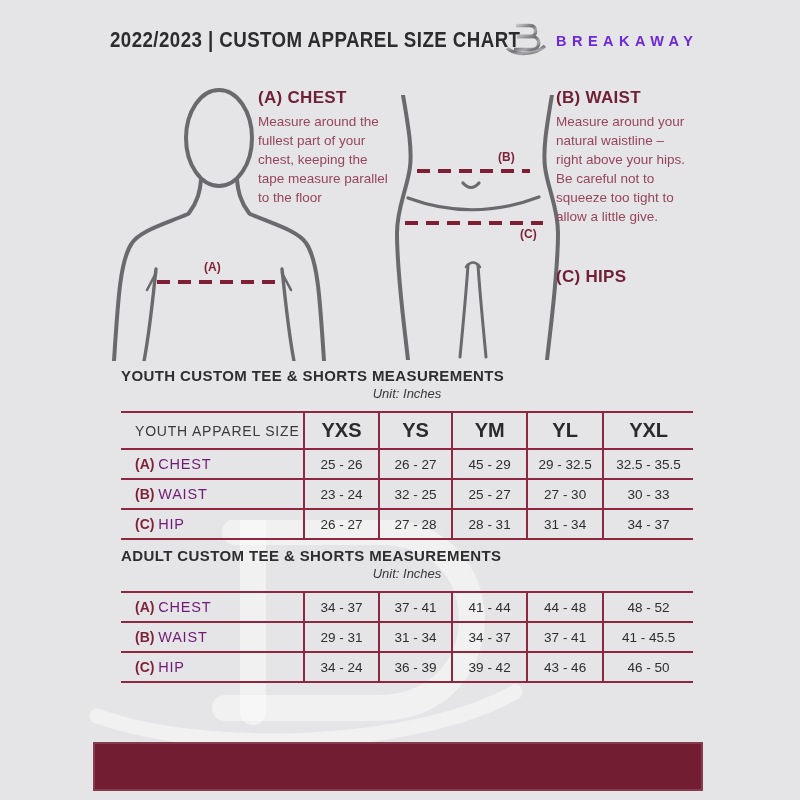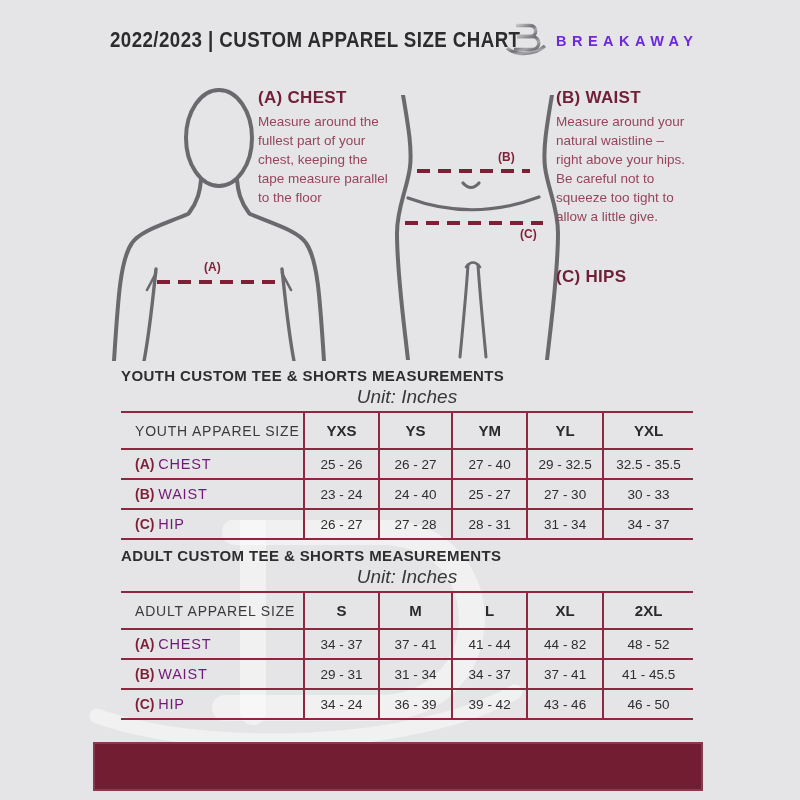--- a/index.html
+++ b/index.html
@@ -29,35 +29,35 @@
   }
   .marker { font-size:12px; font-weight:bold; color:#7e1f35; }
 
   
   .sec-title {
     left:121px; width:572px; text-align:left;
     font-size:15px; font-weight:bold; color:#2e2e30; letter-spacing:0.4px;
   }
   .sec-unit {
     left:121px; width:572px; text-align:center;
-    font-size:19px; font-style:italic; color:#38383a;
+    font-size:13px; font-style:italic; color:#38383a;
   }
 
   
   table.size-table {
     position:absolute; left:121px; width:572px;
     border-collapse:collapse; table-layout:fixed;
     border-top:2px solid #8e2740; border-bottom:2px solid #8e2740;
   }
   .size-table tr { border-bottom:2px solid #8e2740; }
   .size-table th, .size-table td { padding:0; }
   .size-table th:not(.corner), .size-table td:not(.rowlabel) {
     border-left:2px solid #8e2740; text-align:center;
   }
-  .size-table th { height:35px; font-size:15px; font-weight:bold; color:#2a2a2c; }
+  .size-table th { height:35px; font-size:20px; font-weight:bold; color:#2a2a2c; }
   .size-table td { height:28px; font-size:13.5px; color:#2e2e30; }
   .size-table .corner {
     text-align:left; padding-left:14px; font-weight:normal;
     font-size:14px; letter-spacing:0.8px; color:#3a3a3c;
   }
   .size-table .rowlabel { text-align:left; padding-left:14px; }
   .size-table .rowlabel .rl-marker { font-size:14px; font-weight:bold; color:#7e1f35; }
   .size-table .rowlabel .rl-name { font-size:14.5px; letter-spacing:0.8px; color:#701a75; }
 
   
@@ -166,31 +166,31 @@
       <th>YL</th>
       <th>YXL</th>
     </tr>
     <tr>
       <td class="rowlabel">
         <span class="rl-marker">(A)</span>
         <span class="rl-name">CHEST</span>
       </td>
       <td>25 - 26</td>
       <td>26 - 27</td>
-      <td>27 - 40</td>
+      <td>45 - 29</td>
       <td>29 - 32.5</td>
       <td>32.5 - 35.5</td>
     </tr>
     <tr>
       <td class="rowlabel">
         <span class="rl-marker">(B)</span>
         <span class="rl-name">WAIST</span>
       </td>
       <td>23 - 24</td>
-      <td>24 - 40</td>
+      <td>32 - 25</td>
       <td>25 - 27</td>
       <td>27 - 30</td>
       <td>30 - 33</td>
     </tr>
     <tr>
       <td class="rowlabel">
         <span class="rl-marker">(C)</span>
         <span class="rl-name">HIP</span>
       </td>
       <td>26 - 27</td>
@@ -208,37 +208,29 @@
   <table class="size-table" style="top:591px;">
     <colgroup>
       <col style="width:32%">
         <col style="width:13.1%">
         <col style="width:12.8%">
       <col style="width:13.1%">
         <col style="width:13.3%">
         <col style="width:15.7%">
     </colgroup>
     <tbody>
-        <tr>
-      <th class="corner">ADULT APPAREL SIZE</th>
-      <th>S</th>
-      <th>M</th>
-      <th>L</th>
-      <th>XL</th>
-      <th>2XL</th>
-    </tr>
     <tr>
       <td class="rowlabel">
         <span class="rl-marker">(A)</span>
         <span class="rl-name">CHEST</span>
       </td>
       <td>34 - 37</td>
       <td>37 - 41</td>
       <td>41 - 44</td>
-      <td>44 - 82</td>
+      <td>44 - 48</td>
       <td>48 - 52</td>
     </tr>
     <tr>
       <td class="rowlabel">
         <span class="rl-marker">(B)</span>
         <span class="rl-name">WAIST</span>
       </td>
       <td>29 - 31</td>
       <td>31 - 34</td>
       <td>34 - 37</td>

